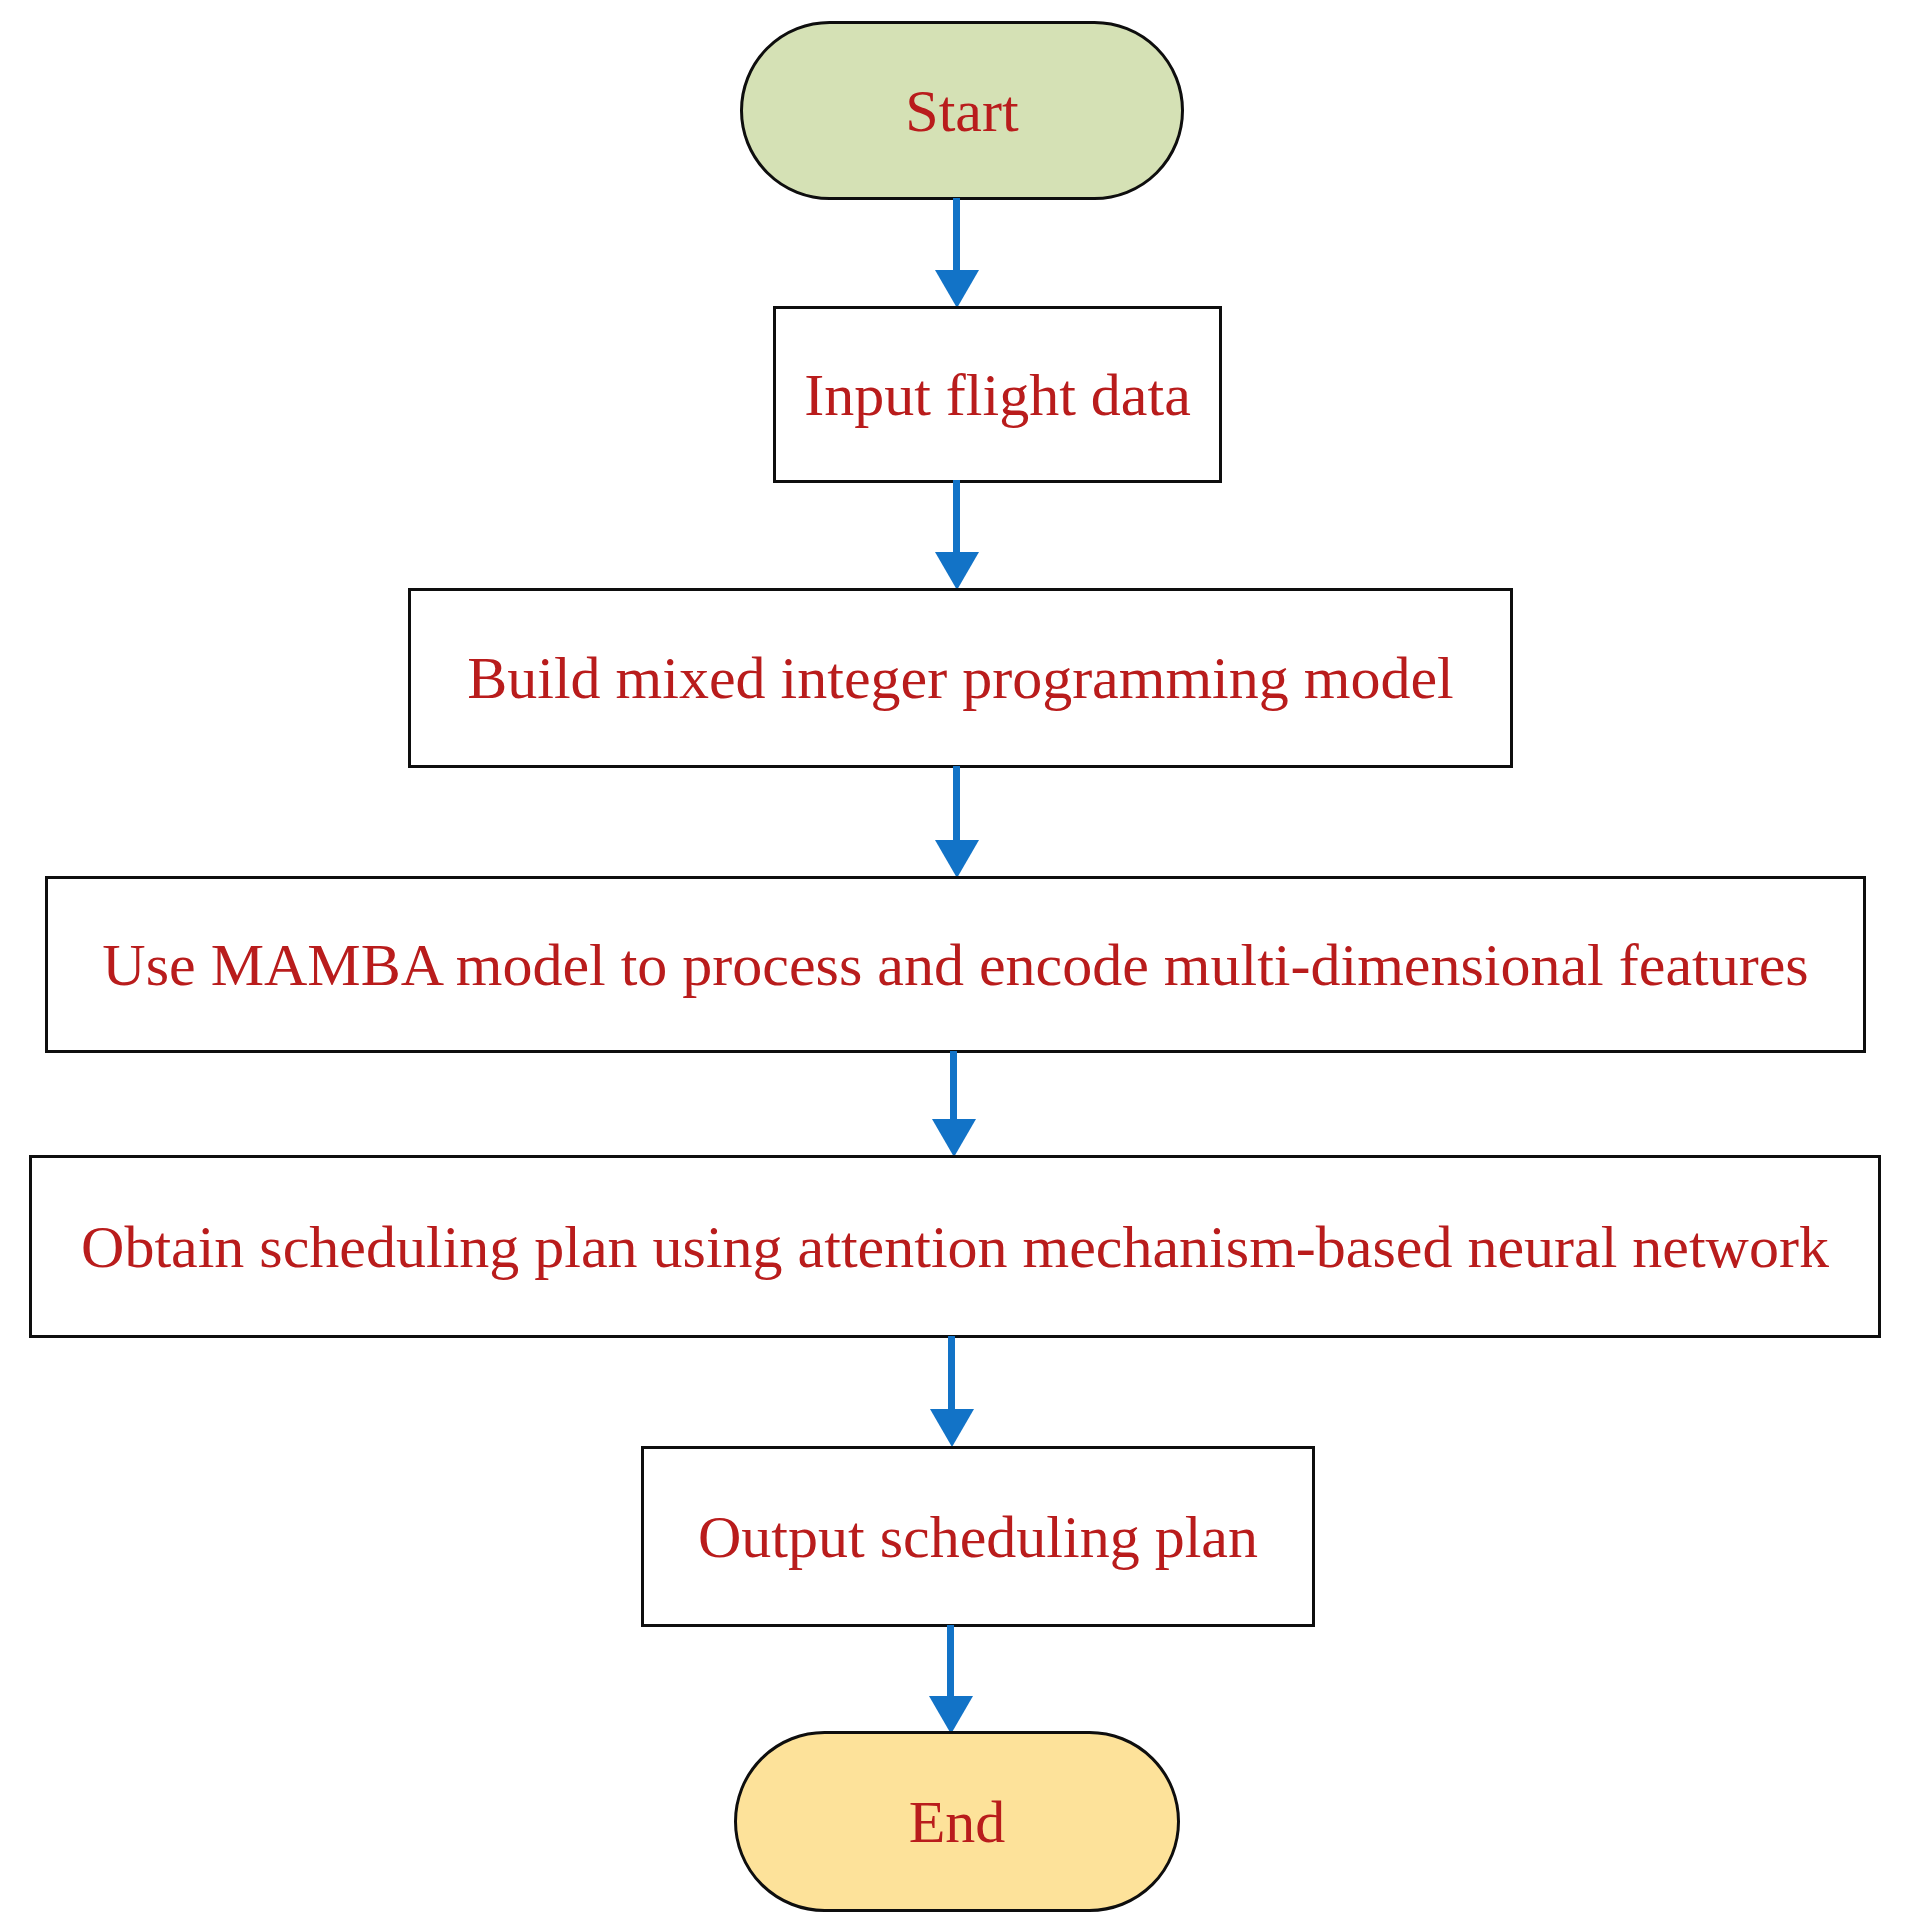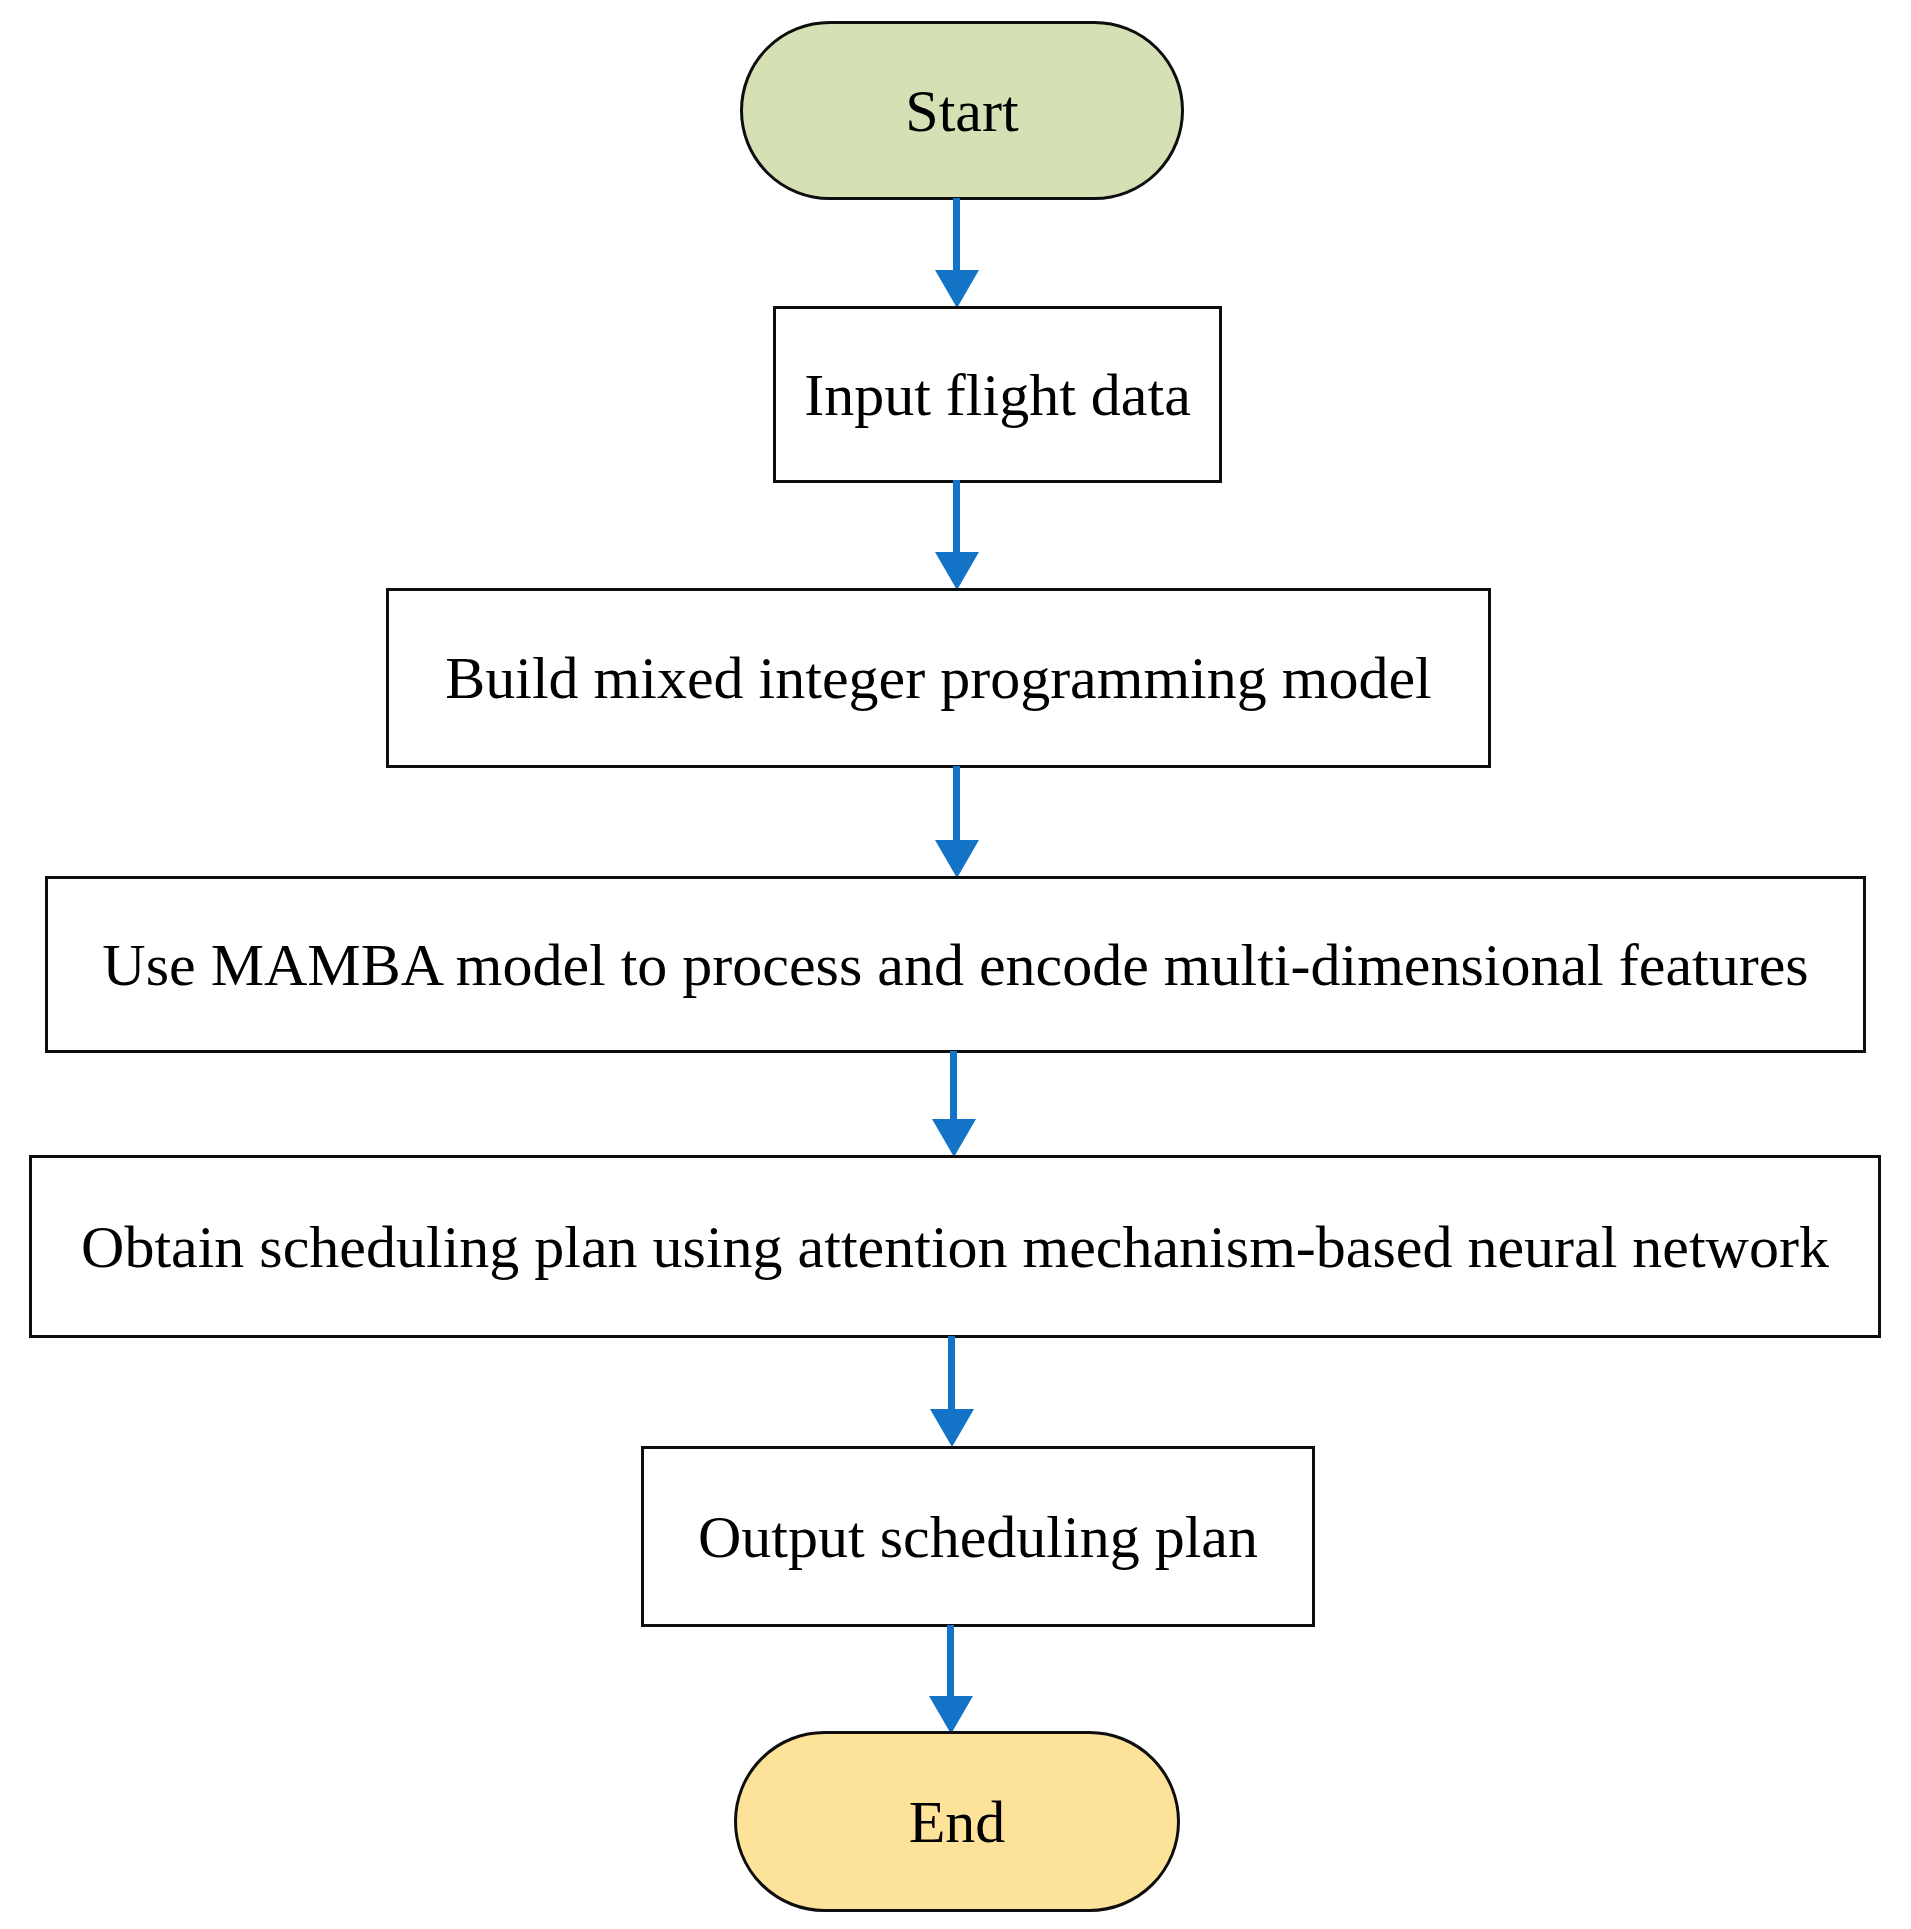--- a/index.html
+++ b/index.html
@@ -1,38 +1,38 @@
 <!DOCTYPE html>
 <html><head>
 <meta charset="utf-8">
 <style>
   html,body{margin:0;padding:0;background:#ffffff;}
   .canvas{
     position:relative;
     width:1912px;height:1929px;
     background:#ffffff;
     font-family:"Liberation Serif","DejaVu Serif",serif;
-    color:#000000;
+    color:#b91c1c;
     overflow:hidden;
   }
   .node{
     position:absolute;
     box-sizing:border-box;
     display:flex;align-items:center;justify-content:center;
     border:3.8px solid #0e0e0e;
     background:#ffffff;
     font-size:60px;
     line-height:1;
     white-space:nowrap;
     text-align:center;
   }
   .terminator{border-radius:91px;}
   .n-start{left:740px;top:21px;width:444px;height:179px;background:#d5e1b5;}
   .n-input{left:733px;top:306px;width:449px;height:177px;margin-left:40px;}
-  .n-mip{left:386px;top:588px;width:1105px;height:180px;}
+  .n-mip{left:408px;top:588px;width:1105px;height:180px;}
   .n-mamba{left:45px;top:876px;width:1821px;height:177px;}
   .n-attn{left:29px;top:1155px;width:1852px;height:183px;}
   .n-output{left:615px;top:1446px;width:674px;height:181px;margin-left:26px;}
   .n-end{left:734px;top:1731px;width:446px;height:181px;background:#fde29a;text-align:center;}
 
   .arrow{position:absolute;width:46px;}
   .a1{left:934px;top:198px;height:110px;}
   .a2{left:934px;top:480px;height:110px;}
   .a3{left:934px;top:766px;height:112px;}
   .a4{left:931px;top:1051px;height:106px;}

